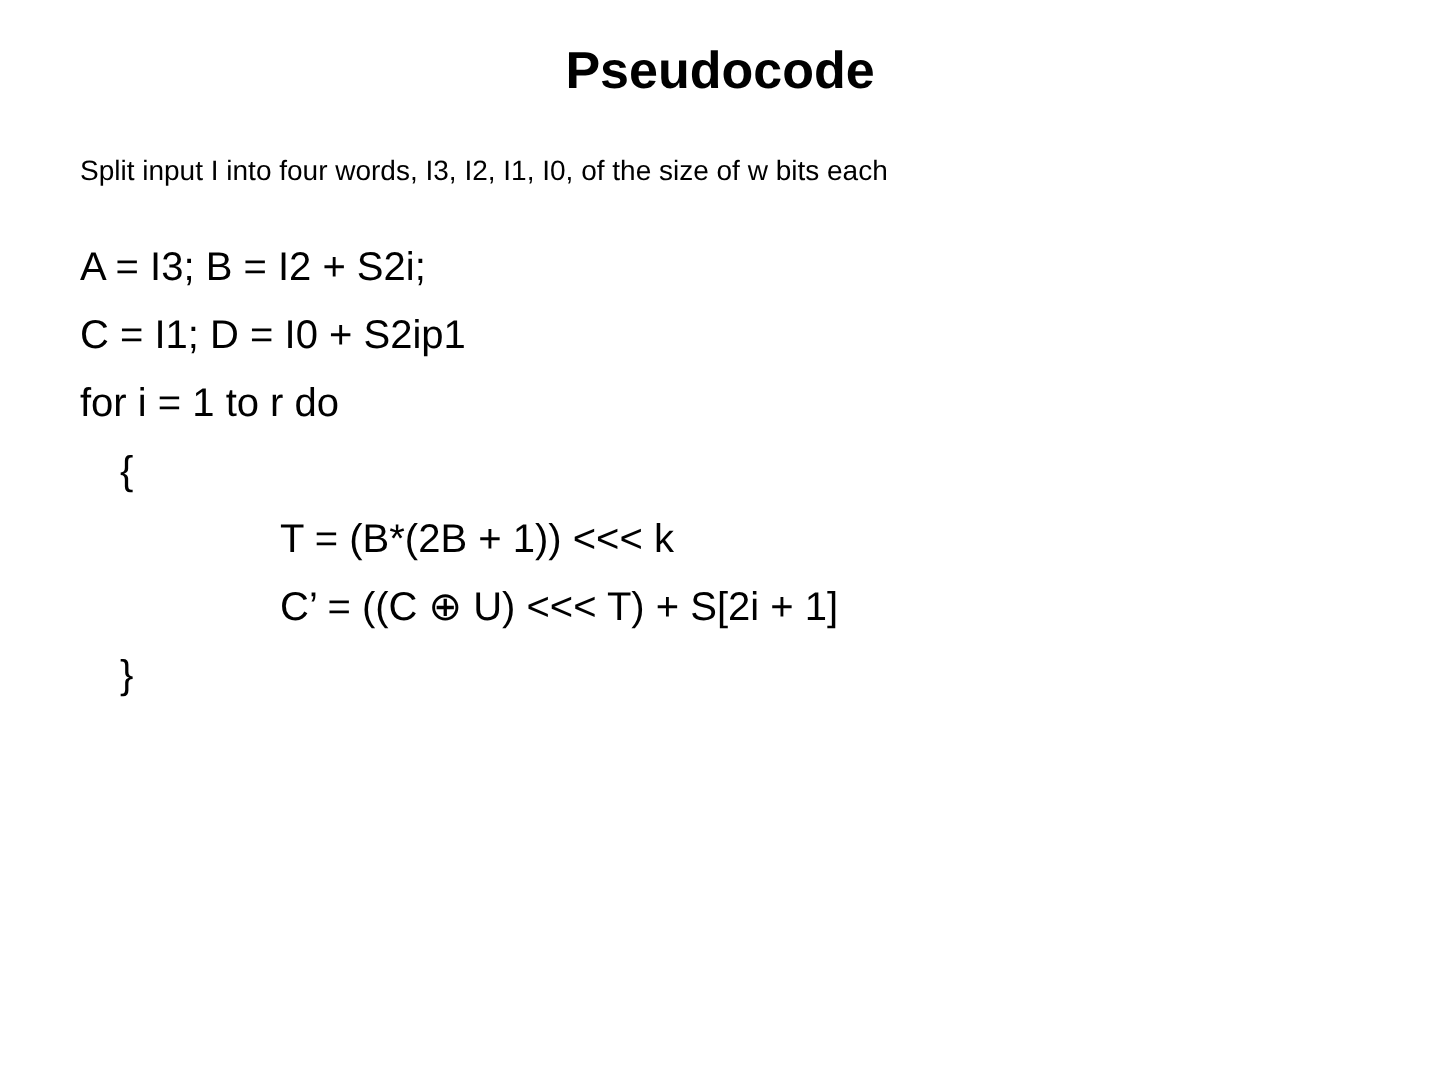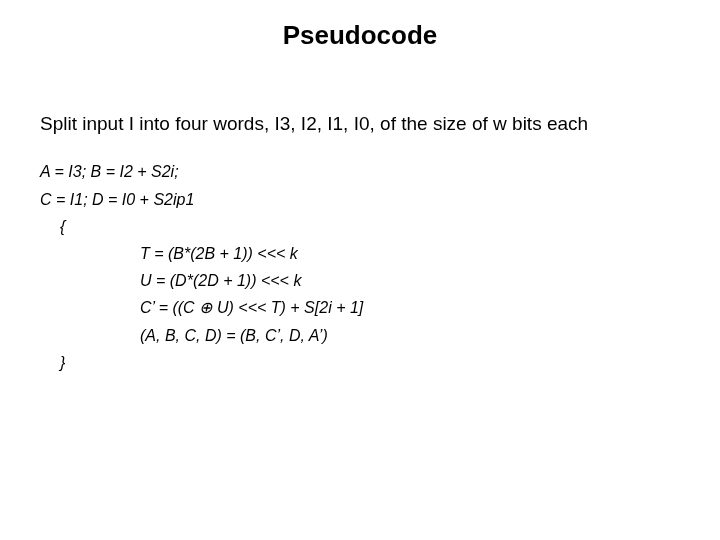--- a/index.html
+++ b/index.html
@@ -29,29 +29,27 @@
     }
 
     .content {
       width: 100%;
       max-width: 640px;
       line-height: 1.55;
     }
 
     .intro-text {
       margin-bottom: 20px;
-      font-size: 19px;
-      margin-top: 34px;
+      font-size: 14px;
     }
 
     .code-block {
       font-family: Arial, Helvetica, sans-serif;
-      font-size: 16px;
+      font-size: 20px;
       line-height: 1.7;
-      font-style: italic;
     }
 
     .indent1 {
       margin-left: 20px;
     }
 
     .indent2 {
       margin-left: 100px;
     }
   </style>
@@ -59,20 +57,19 @@
 <body>
 
 <h1 class="title">Pseudocode</h1>
 
 <div class="content">
   <p class="intro-text">Split input I into four words, I3, I2, I1, I0, of the size of w bits each</p>
 
   <div class="code-block">
     <div>A = I3;  B = I2 + S2i;</div>
     <div>C = I1;  D = I0 + S2ip1</div>
+    <div>for i = 1 to r do</div>
     <div class="indent1">{</div>
     <div class="indent2">T = (B*(2B + 1)) &lt;&lt;&lt; k</div>
-    <div class="indent2">U = (D*(2D + 1)) &lt;&lt;&lt; k</div>
     <div class="indent2">C’ = ((C ⊕ U) &lt;&lt;&lt; T) + S[2i + 1]</div>
-    <div class="indent2">(A, B, C, D)  =  (B, C’, D, A’)</div>
     <div class="indent1">}</div>
   </div>
 </div>
 
 </body></html>

